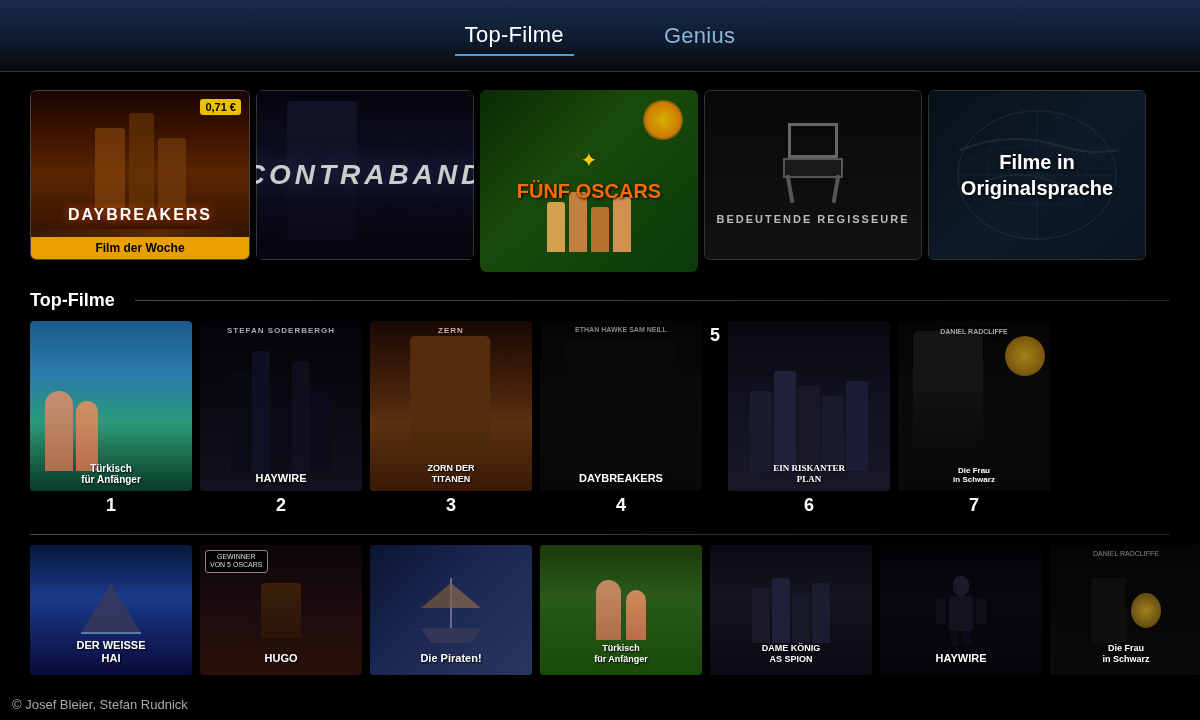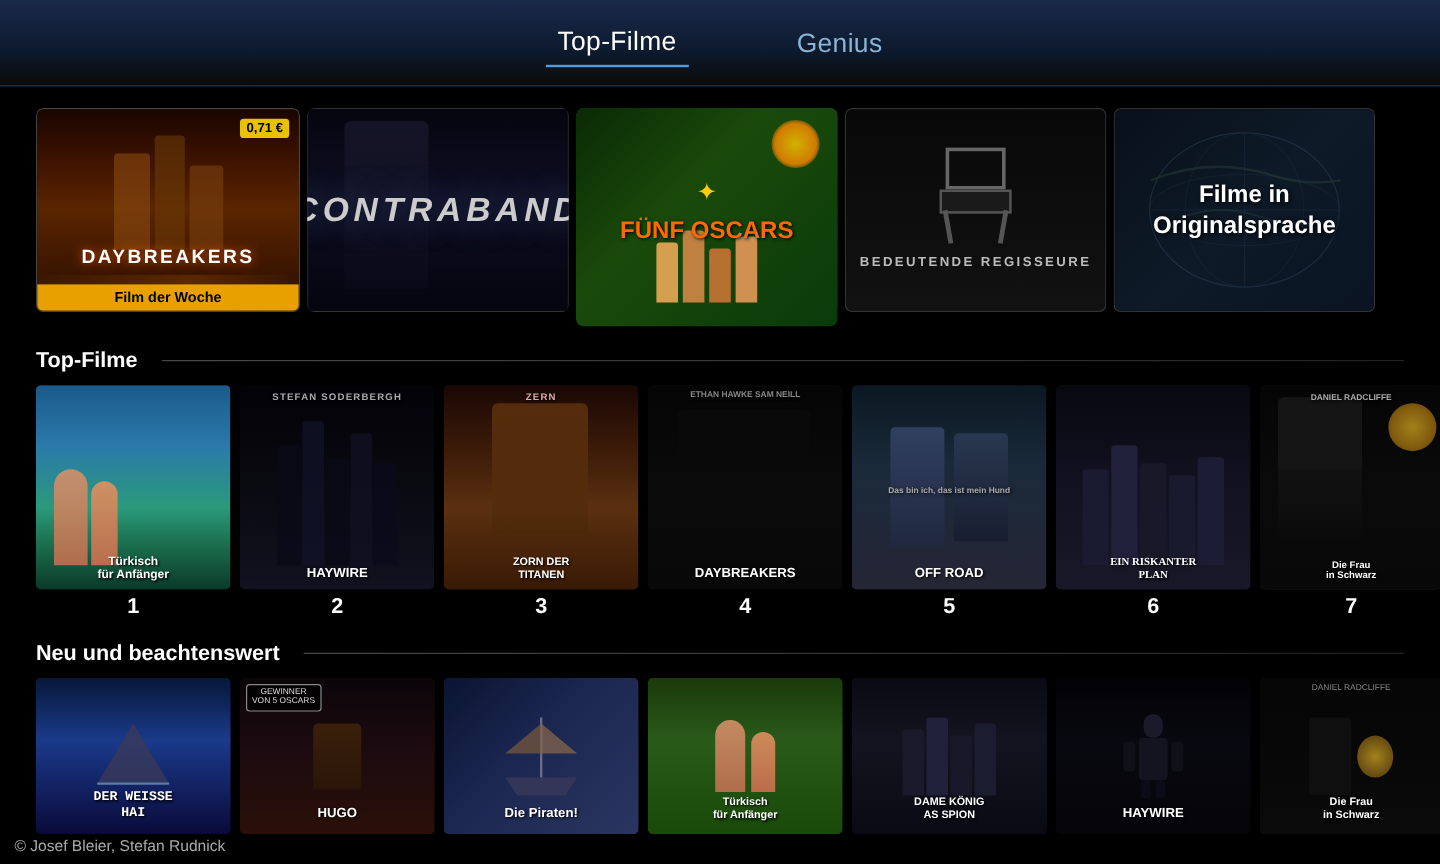--- a/index.html
+++ b/index.html
@@ -201,21 +201,21 @@
       width: 162px;
       height: 130px;
       border-radius: 4px;
       overflow: hidden;
       cursor: pointer;
       display: flex;
       align-items: center;
       justify-content: center;
       position: relative;
     }
-    .bottom-poster-1 { background: linear-gradient(180deg, #0a1a4a 0%, #1a3a8a 40%, #0a0a3a 100%); font-family: Liberation Mono, monospace; }
+    .bottom-poster-1 { background: linear-gradient(180deg, #0a1a4a 0%, #1a3a8a 40%, #0a0a3a 100%); }
     .bottom-poster-2 { background: linear-gradient(180deg, #1a0a0a 0%, #3a1a0a 40%, #2a0a0a 100%); }
     .bottom-poster-3 { background: linear-gradient(180deg, #0a1a3a 0%, #1a2a5a 40%, #2a3a6a 100%); }
     .bottom-poster-4 { background: linear-gradient(180deg, #1a3a0a 0%, #2a5a1a 40%, #1a3a0a 100%); }
     .bottom-poster-5 { background: linear-gradient(180deg, #1a1a2a 0%, #2a2a4a 40%, #1a1a2a 100%); }
     .bottom-poster-7 { background: linear-gradient(180deg, #0a0a0a 0%, #1a1a1a 40%, #2a2a2a 100%); }
 
     .bottom-label {
       font-size: 11px;
       font-weight: bold;
       color: #fff;
@@ -405,30 +405,20 @@
       <div style="position:absolute;top:0;left:0;right:0;bottom:0;background:linear-gradient(180deg,#050505 0%,#0a0a0a 50%,#080808 100%);"></div>
       <div style="position:absolute;top:5px;left:5px;right:5px;font-size:7px;color:#888;text-align:center;">ETHAN HAWKE  SAM NEILL</div>
 
       <div style="position:absolute;top:20px;left:25px;width:110px;height:110px;background:#0a0a0a;border-radius:4px;opacity:0.9;"></div>
       <div class="poster-label">DAYBREAKERS</div>
     </div>
     <div class="movie-rank">4</div>
   </div>
 
   <div class="movie-card">
-    <div class="movie-poster poster-5" style="position:relative;">
-      <div style="position:absolute;top:0;left:0;right:0;bottom:0;background:linear-gradient(180deg,#0a1822 0%,#1a2a3a 40%,#252535 100%);"></div>
-
-      <div style="position:absolute;top:20px;left:20px;right:20px;bottom:20px;display:flex;gap:8px;justify-content:center;align-items:center;">
-        <div style="width:45px;height:100px;background:linear-gradient(180deg,#304060 0%,#202840 100%);border-radius:4px 4px 0 0;"></div>
-        <div style="width:45px;height:90px;background:linear-gradient(180deg,#283850 0%,#181e30 100%);border-radius:4px 4px 0 0;"></div>
-      </div>
-      <div class="poster-label">OFF ROAD</div>
-      <div style="position:absolute;top:50%;left:0;right:0;text-align:center;font-size:7px;color:#aaa;">Das bin ich, das ist mein Hund</div>
-    </div>
     <div class="movie-rank">5</div>
   </div>
 
   <div class="movie-card">
     <div class="movie-poster poster-6" style="position:relative;font-family:Liberation Serif, serif;">
       <div style="position:absolute;top:0;left:0;right:0;bottom:0;background:linear-gradient(180deg,#080810 0%,#10101e 40%,#181828 100%);"></div>
 
       <div style="position:absolute;top:5px;left:5px;right:5px;bottom:20px;display:flex;gap:2px;justify-content:center;align-items:flex-end;">
         <div style="width:22px;height:80px;background:#1a1a30;border-radius:3px 3px 0 0;"></div>
         <div style="width:22px;height:100px;background:#20203a;border-radius:3px 3px 0 0;"></div>
@@ -452,21 +442,20 @@
       <div style="position:absolute;top:15px;right:5px;width:40px;height:40px;background:radial-gradient(circle,#c8a020 0%,#a07010 60%,#604010 100%);border-radius:50%;opacity:0.8;"></div>
       <div style="position:absolute;top:7px;left:0;right:0;text-align:center;font-size:7px;color:#aaa;">DANIEL RADCLIFFE</div>
       <div class="poster-label" style="font-size:8px;">Die Frau<br>in Schwarz</div>
     </div>
     <div class="movie-rank">7</div>
   </div>
 
 </div>
 
 <div class="section-header">
-  <span class="section-title">Neu und beachtenswert</span>
   <div class="section-divider"></div>
 </div>
 
 <div class="bottom-grid">
 
   <div class="bottom-card bottom-poster-1">
     <div style="position:absolute;top:0;left:0;right:0;bottom:0;background:linear-gradient(180deg,#08183a 0%,#1a3a8a 40%,#0a0a3a 100%);"></div>
 
     <div style="position:relative;z-index:2;">
       <svg width="80" height="60" viewBox="0 0 80 60">

